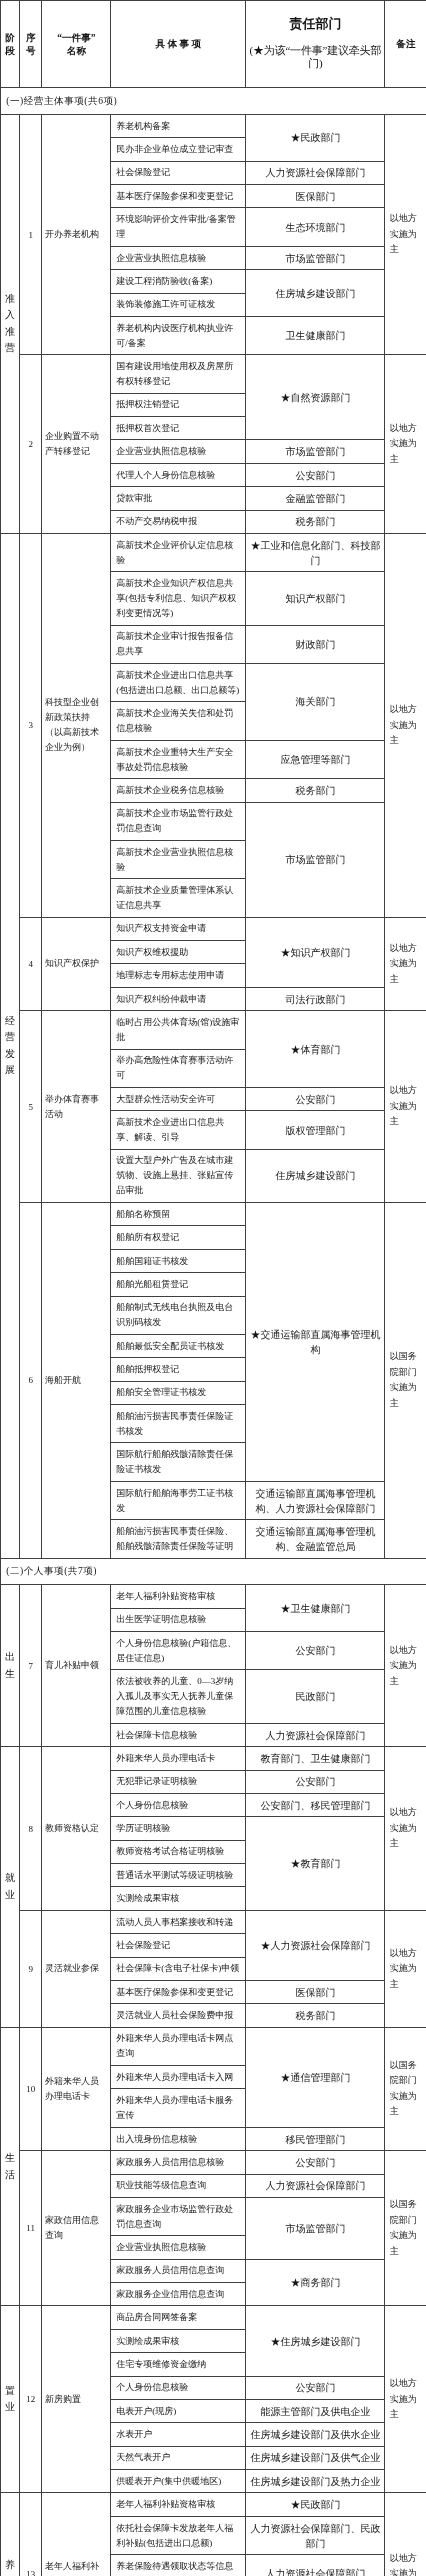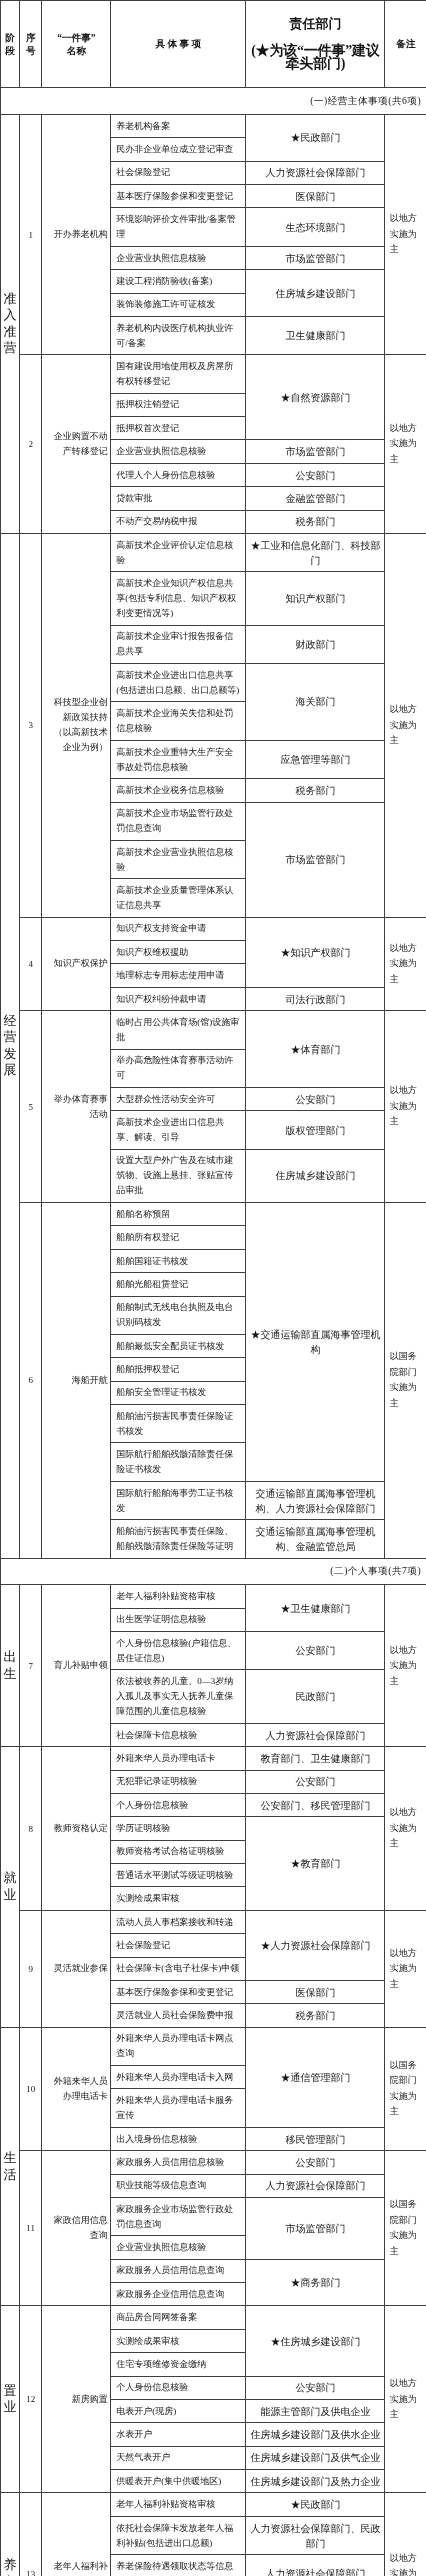--- a/index.html
+++ b/index.html
@@ -23,40 +23,40 @@
   }
   thead th{
     font-weight:bold;
     font-size:9.6px;
     line-height:13.3px;
     text-align:center;
     padding:3.2px 1.1px;
     white-space:pre-line;
   }
   .dept-main{display:block;font-size:13px;}
-  .dept-sub{display:block;font-size:14px;font-weight:bold;letter-spacing:-0.2px;}
+  .dept-sub{display:block;font-size:11px;font-weight:normal;letter-spacing:-0.2px;}
   .section-title{
     font-size:9.6px;
-    text-align:right;
+    text-align:left;
     padding:6.4px 5.3px;
     letter-spacing:0.5px;
   }
   .stage-cell{
     text-align:center;
-    font-size:13px;
+    font-size:10px;
     line-height:16.5px;
     padding:2.1px 0.5px;
   }
   .num-cell{
     text-align:center;
     font-size:9px;
     padding:2.1px 1.1px;
   }
   .name-cell{
-    text-align:right;
+    text-align:left;
     font-size:9px;
     line-height:15px;
     padding:3.2px 2.7px;
   }
   .item-cell{
     text-align:left;
     font-size:9px;
     line-height:15px;
     padding:3.7px 4.8px;
   }

